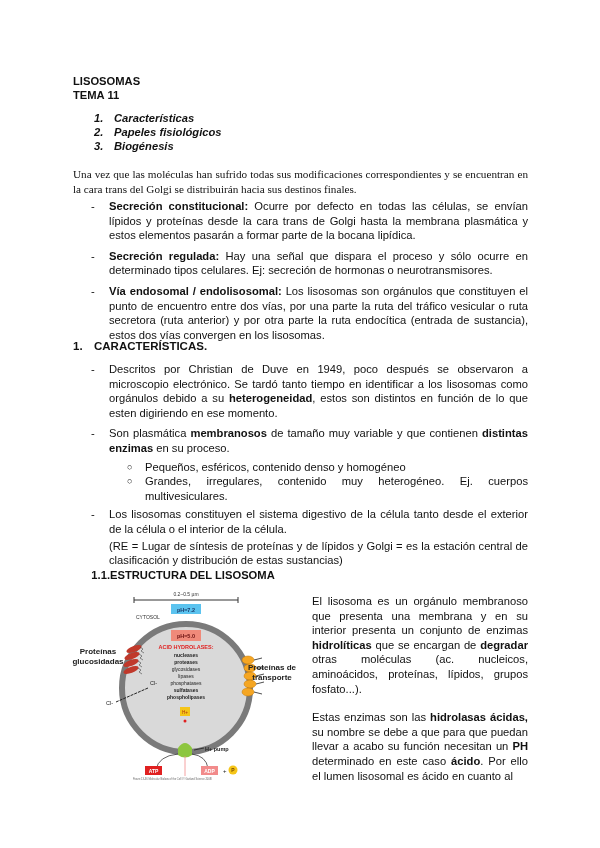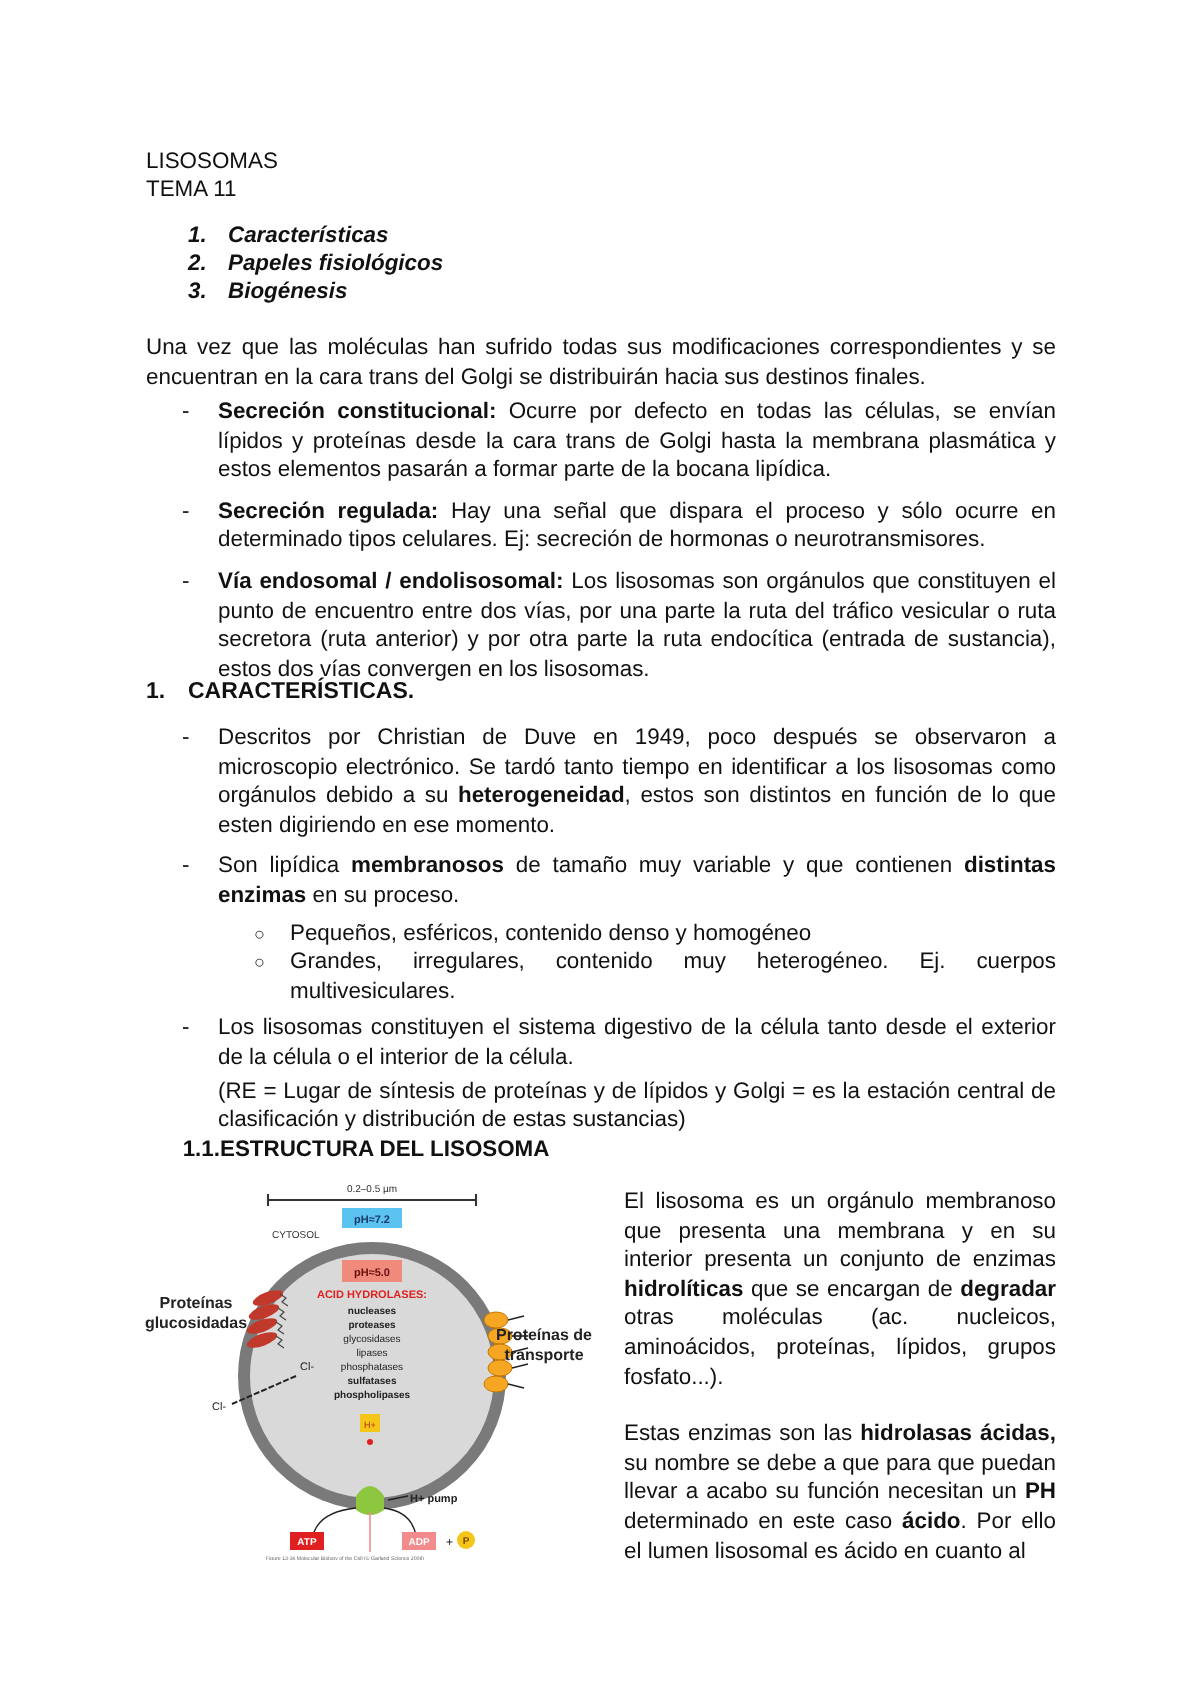--- a/index.html
+++ b/index.html
@@ -1,24 +1,24 @@
 <!DOCTYPE html>
 <html><head>
 <meta charset="utf-8">
 <style>
   html, body { margin: 0; padding: 0; background: #ffffff; }
   body { width: 600px; height: 848px; position: relative; overflow: hidden;
          font-family: "Liberation Sans", sans-serif; color: #111; font-size: 11.2px; }
   .page { position: absolute; left: 0; top: 0; width: 600px; height: 848px; }
   .abs { position: absolute; }
-  .title { left: 73px; top: 74px; font-weight: normal; font-size: 11.2px; line-height: 14px; }
+  .title { left: 73px; top: 74px; font-weight: bold; font-size: 11.2px; line-height: 14px; }
   .toc { left: 94px; top: 111px; font-weight: bold; line-height: 14px; }
   .toc div { white-space: nowrap; font-style: italic; }
   .toc .num { display: inline-block; width: 20px; }
-  .p { text-align: justify; line-height: 14.6px; }
+  .p { text-align: justify; line-height: 14.6px; font-family: Liberation Serif, serif; }
   .intro { left: 73px; top: 167px; width: 455px; }
   .dash-list { left: 91px; width: 437px; }
   .dash-item { position: relative; padding-left: 18px; margin-bottom: 6px; text-align: justify; line-height: 14.6px; }
   .dash-item .dash { position: absolute; left: 0; top: 0; }
   .sub-list { margin: 4px 0 4px 0; padding-left: 18px; }
   .sub-item { position: relative; padding-left: 18px; text-align: justify; line-height: 14.6px; }
   .sub-item .circ { position: absolute; left: 0; top: 0; font-size: 9px; line-height: 14.6px; }
   .h1 { left: 73px; top: 340px; font-weight: bold; font-size: 11.5px; }
   .h1 .num { display: inline-block; width: 21px; }
   .note { padding-left: 18px; text-align: justify; line-height: 14.6px; margin-top: 2px; }
@@ -52,21 +52,21 @@
     <div class="dash-item"><span class="dash">-</span><b>Secreción regulada:</b><span> Hay una señal que dispara el proceso y sólo ocurre en determinado tipos celulares. Ej: secreción de hormonas o neurotransmisores.</span></div>
     <div class="dash-item"><span class="dash">-</span><b>Vía endosomal / endolisosomal:</b><span> Los lisosomas son orgánulos que constituyen el punto de encuentro entre dos vías, por una parte la ruta del tráfico vesicular o ruta secretora (ruta anterior) y por otra parte la ruta endocítica (entrada de sustancia), estos dos vías convergen en los lisosomas.</span></div>
   </div>
 
   <div class="abs h1">
     <span class="num">1.</span><span>CARACTERÍSTICAS.</span>
   </div>
 
   <div class="abs dash-list" style="top:362px;">
     <div class="dash-item"><span class="dash">-</span><span>Descritos por Christian de Duve en 1949, poco después se observaron a microscopio electrónico. Se tardó tanto tiempo en identificar a los lisosomas como orgánulos debido a su </span><b>heterogeneidad</b><span>, estos son distintos en función de lo que esten digiriendo en ese momento.</span></div>
-    <div class="dash-item" style="margin-bottom:2px;"><span class="dash">-</span><span>Son lipídica </span><b>membranosos</b><span> de tamaño muy variable y que contienen </span><b>distintas enzimas</b><span> en su proceso.</span>
+    <div class="dash-item" style="margin-bottom:2px;"><span class="dash">-</span><span>Son plasmática </span><b>membranosos</b><span> de tamaño muy variable y que contienen </span><b>distintas enzimas</b><span> en su proceso.</span>
       <div class="sub-list">
         <div class="sub-item"><span class="circ">○</span><span>Pequeños, esféricos, contenido denso y homogéneo</span></div>
         <div class="sub-item"><span class="circ">○</span><span>Grandes, irregulares, contenido muy heterogéneo. Ej. cuerpos multivesiculares.</span></div>
       </div>
     </div>
     <div class="dash-item" style="margin-bottom:2px;"><span class="dash">-</span><span>Los lisosomas constituyen el sistema digestivo de la célula tanto desde el exterior de la célula o el interior de la célula.</span></div>
     <div class="note">(RE = Lugar de síntesis de proteínas y de lípidos y Golgi = es la estación central de clasificación y distribución de estas sustancias)</div>
   </div>
 
   <div class="abs h2">

